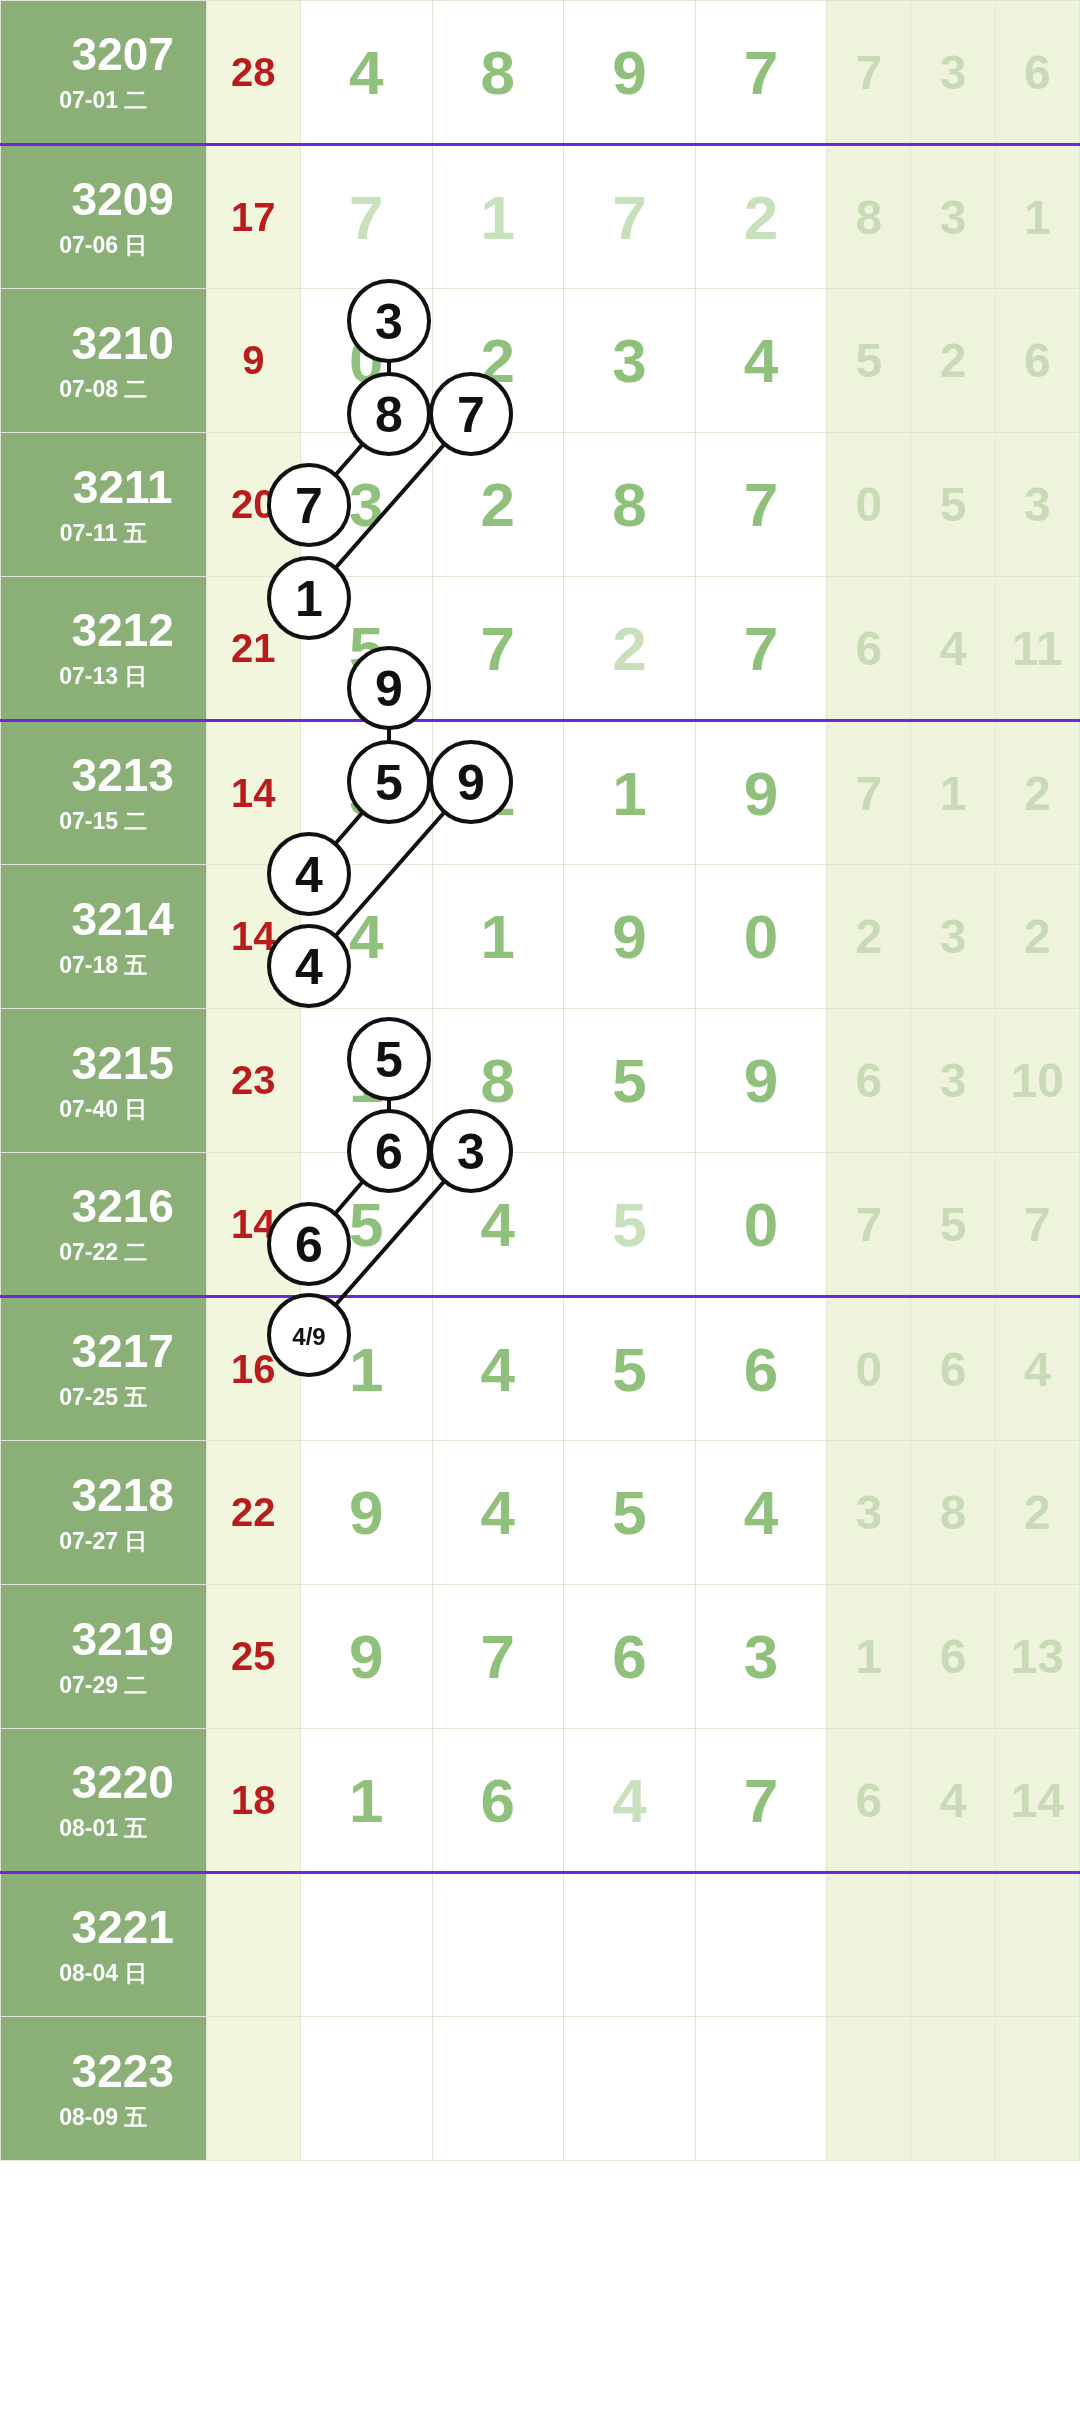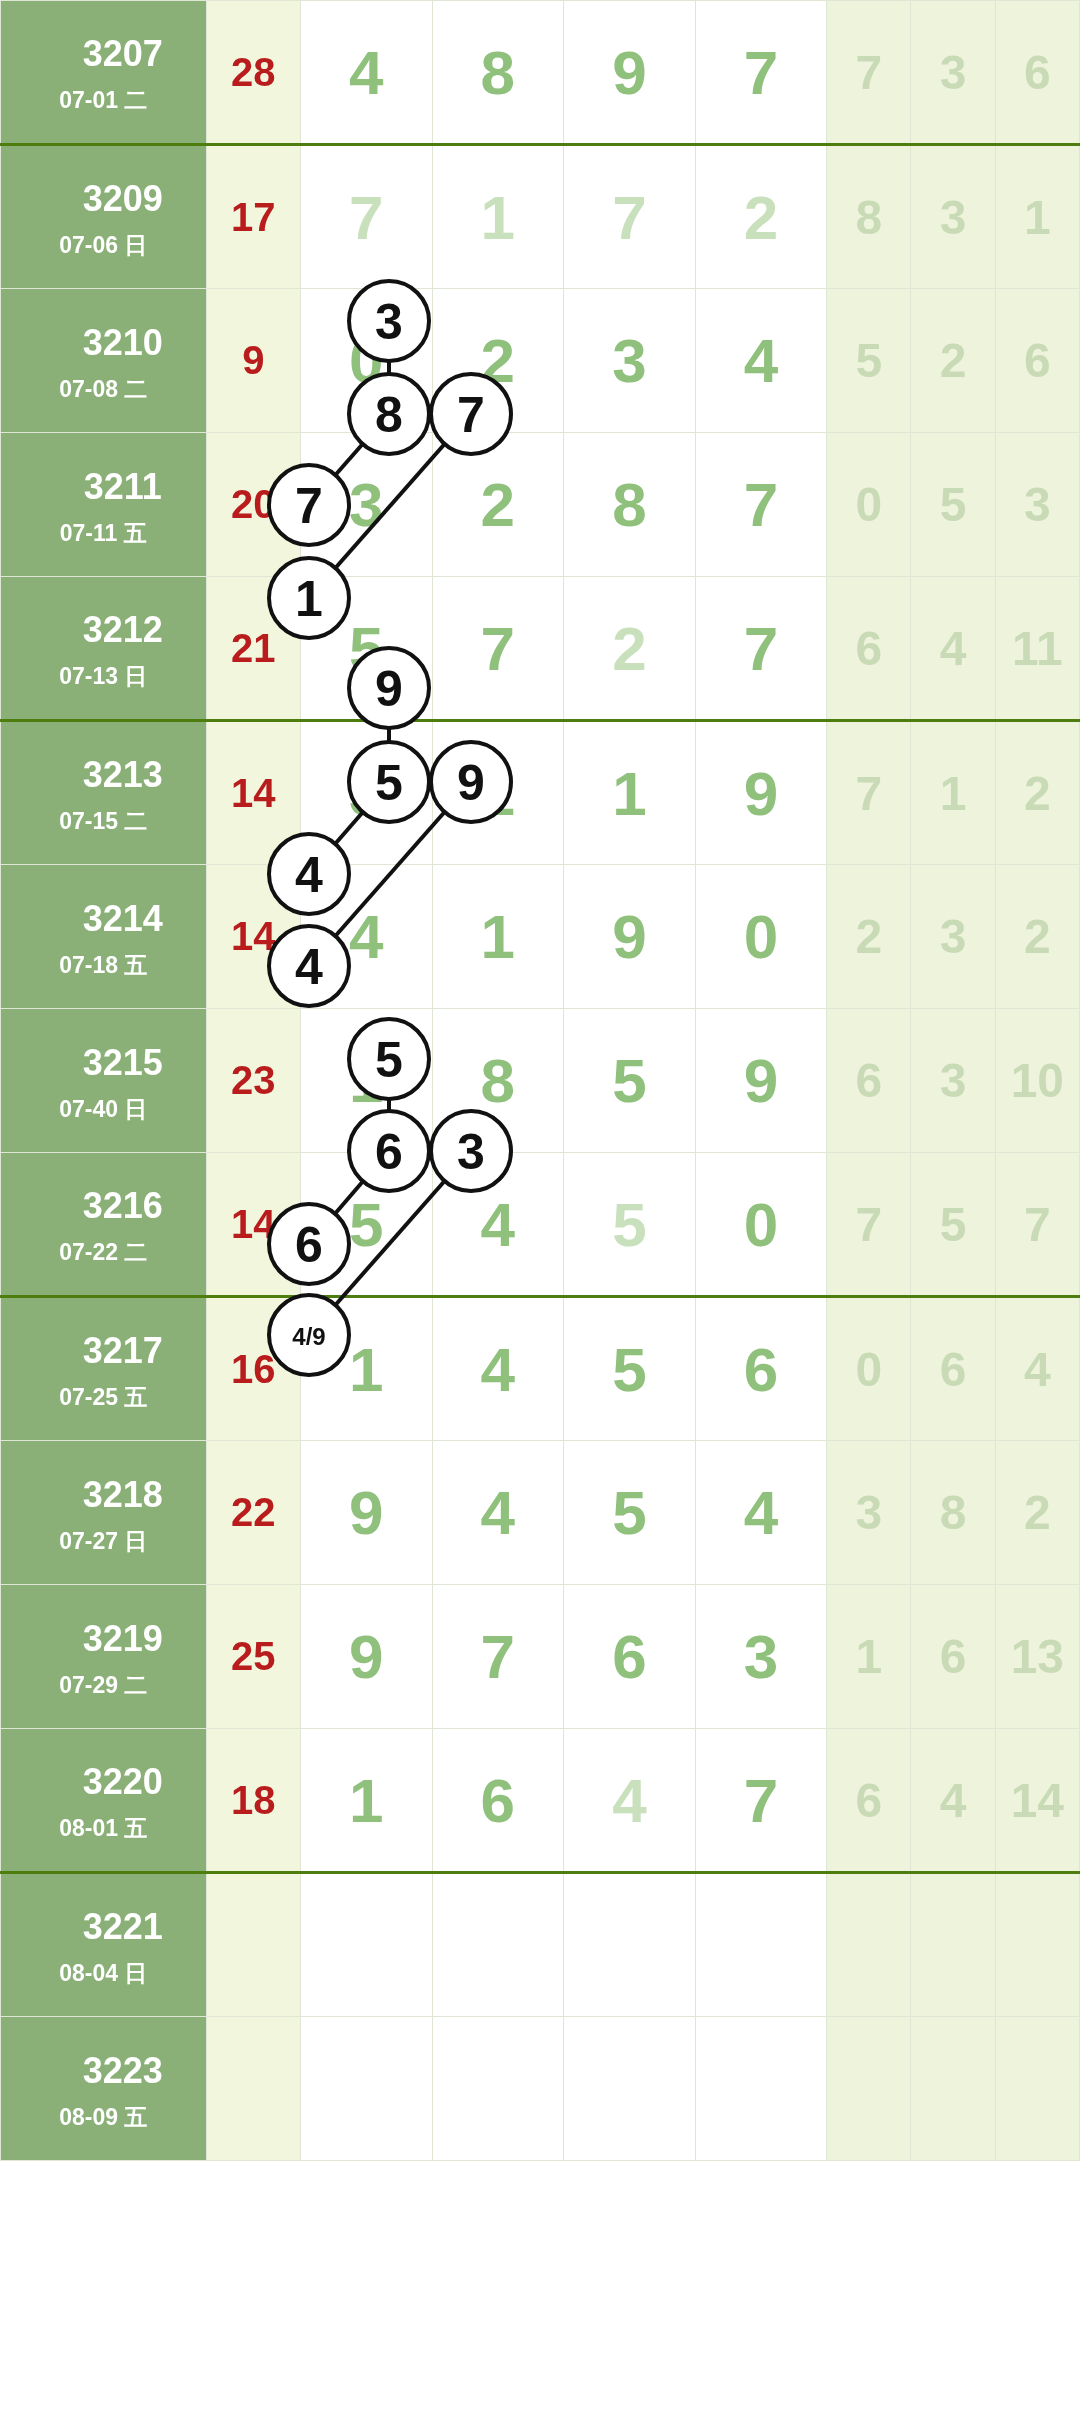--- a/index.html
+++ b/index.html
@@ -31,21 +31,21 @@
   col.c-t{width:82px;}
 
   td.idcell{
     background:#8ab077;
     color:#ffffff;
     border:1px solid #7aa268;
     padding:0 6px;
   }
   td.idcell .num{
     display:block;
-    font-size:36px;
+    font-size:46px;
     font-weight:bold;
     letter-spacing:0px;
     line-height:50px;
     margin-left:39px;
   }
   td.idcell .date{
     display:block;
     font-size:23px;
     font-weight:bold;
     line-height:30px;
@@ -69,21 +69,21 @@
     background:#eef4dc;
     color:#a9c394;
     font-size:48px;
     font-weight:bold;
   }
   td.tail.dim{color:#c9dbb6;}
   td.blank{background:#ffffff;}
   td.blank.tailblank{background:#eef4dc;}
   td.blank.sumblank{background:#f2f6dd;}
 
-  tr.sep td{border-top:3px solid #4d7c0f;}
+  tr.sep td{border-top:3px solid #6d28d9;}
 
   
   .overlay{
     position:absolute;left:0;top:0;width:1080px;height:2432px;
     pointer-events:none;
   }
   .marker{
     position:absolute;
     width:84px;height:84px;
     margin-left:-42px;margin-top:-42px;

